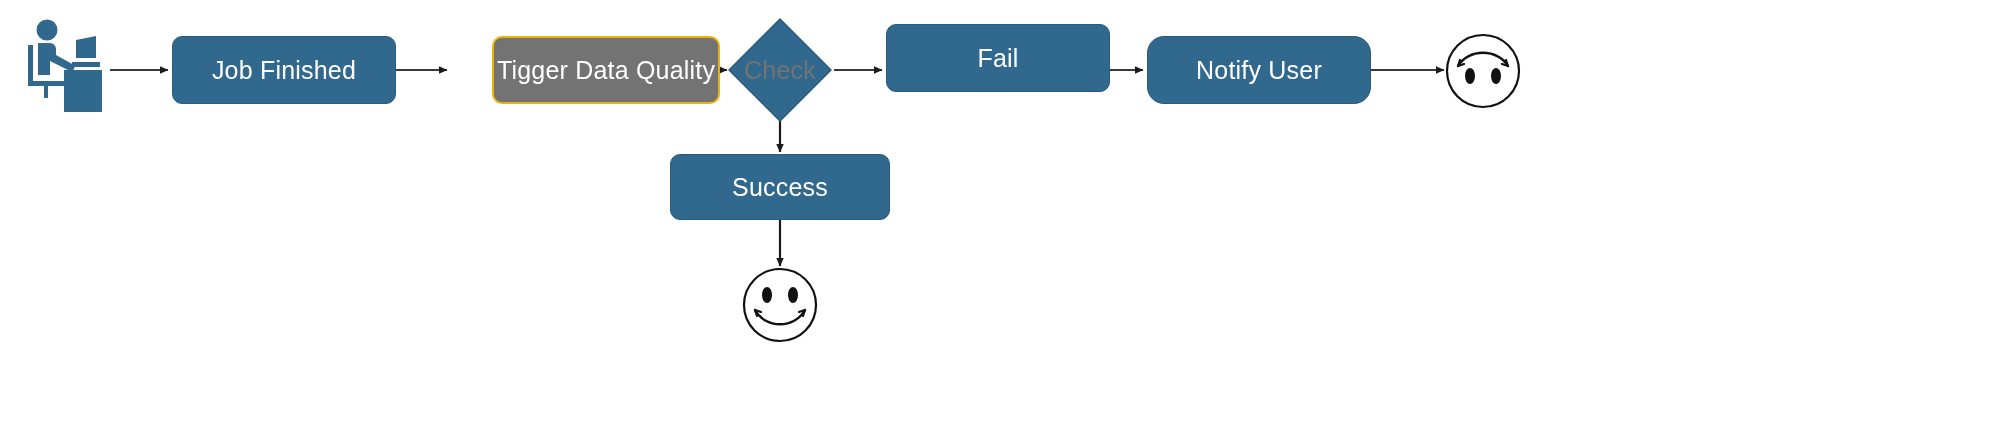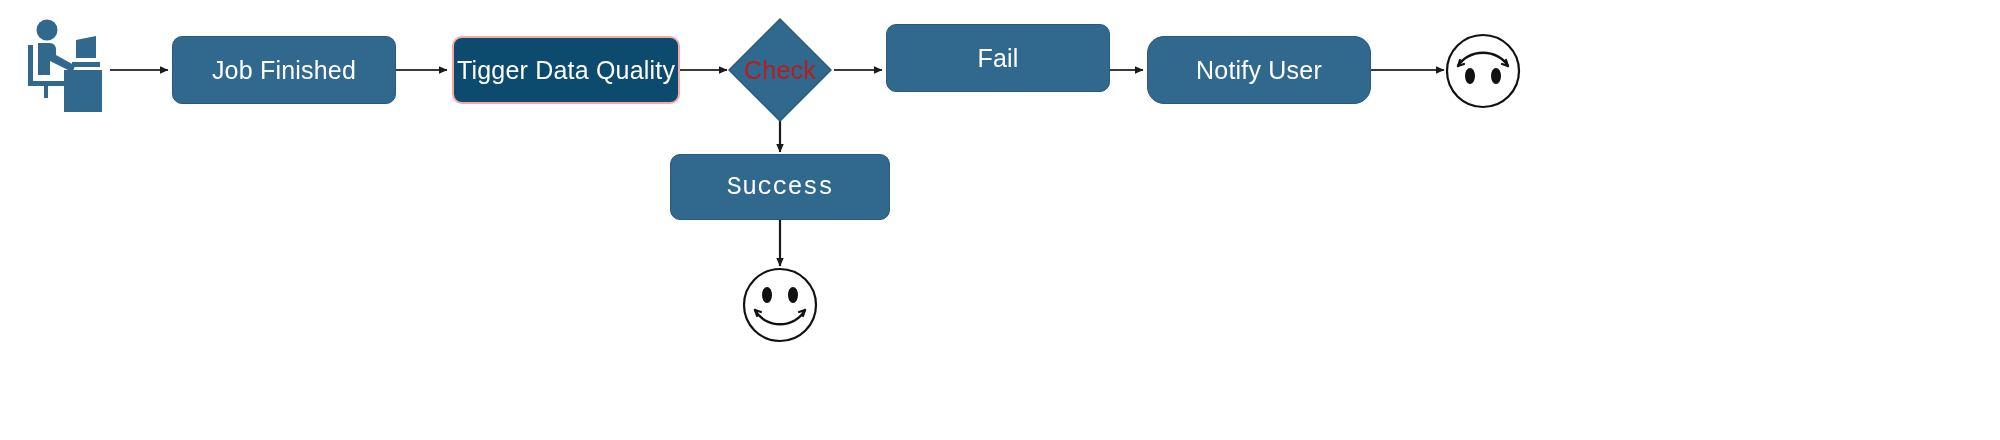--- a/index.html
+++ b/index.html
@@ -30,38 +30,39 @@
     white-space: nowrap;
   }
   .node-rect {
     border-radius: 10px;
   }
   .node-blue {
     background: #31688E;
     border: 1px solid #2a5a7c;
   }
   .node-green {
-    background: #0c4a6e;
-    border: 2px solid #fca5a5;
+    background: #737373;
+    border: 2px solid #eab308;
+    margin-left: 40px;
   }
   .node-diamond {
     background: transparent;
     border: none;
   }
   .diamond-shape {
     position: absolute;
     left: 0;
     top: 0;
     width: 100%;
     height: 100%;
   }
   .diamond-label {
     position: relative;
     z-index: 2;
-    color: #b91c1c;
+    color: #737373;
     font-size: 25px;
   }
   .svg-layer {
     position: absolute;
     left: 0;
     top: 0;
     width: 2000px;
     height: 440px;
     pointer-events: none;
   }
@@ -144,21 +145,21 @@
   <svg class="face" style="left:1444px; top:32px; width:78px; height:78px;" viewBox="0 0 78 78">
     <circle cx="39" cy="39" r="36" fill="#ffffff" stroke="#111111" stroke-width="2.2"></circle>
     <ellipse cx="26" cy="44" rx="5" ry="8" fill="#111111"></ellipse>
     <ellipse cx="52" cy="44" rx="5" ry="8" fill="#111111"></ellipse>
 
     <path d="M14,34 A28,24 0 0 1 64,34" fill="none" stroke="#111111" stroke-width="2.4" stroke-linecap="round"></path>
     <path d="M14,34 l6,-2 M14,34 l2,-6" fill="none" stroke="#111111" stroke-width="2.2" stroke-linecap="round"></path>
     <path d="M64,34 l-6,-2 M64,34 l-2,-6" fill="none" stroke="#111111" stroke-width="2.2" stroke-linecap="round"></path>
   </svg>
 
-  <div class="node node-rect node-blue" style="left:670px; top:154px; width:220px; height:66px;font-family:Liberation Mono, monospace;">
+  <div class="node node-rect node-blue" style="left:670px; top:154px; width:220px; height:66px;">
     <span>Success</span>
   </div>
 
   <svg class="face" style="left:741px; top:266px; width:78px; height:78px;" viewBox="0 0 78 78">
     <circle cx="39" cy="39" r="36" fill="#ffffff" stroke="#111111" stroke-width="2.2"></circle>
     <ellipse cx="26" cy="29" rx="5" ry="8" fill="#111111"></ellipse>
     <ellipse cx="52" cy="29" rx="5" ry="8" fill="#111111"></ellipse>
 
     <path d="M14,44 A28,26 0 0 0 64,44" fill="none" stroke="#111111" stroke-width="2.4" stroke-linecap="round"></path>
     <path d="M14,44 l6,2 M14,44 l2,6" fill="none" stroke="#111111" stroke-width="2.2" stroke-linecap="round"></path>

